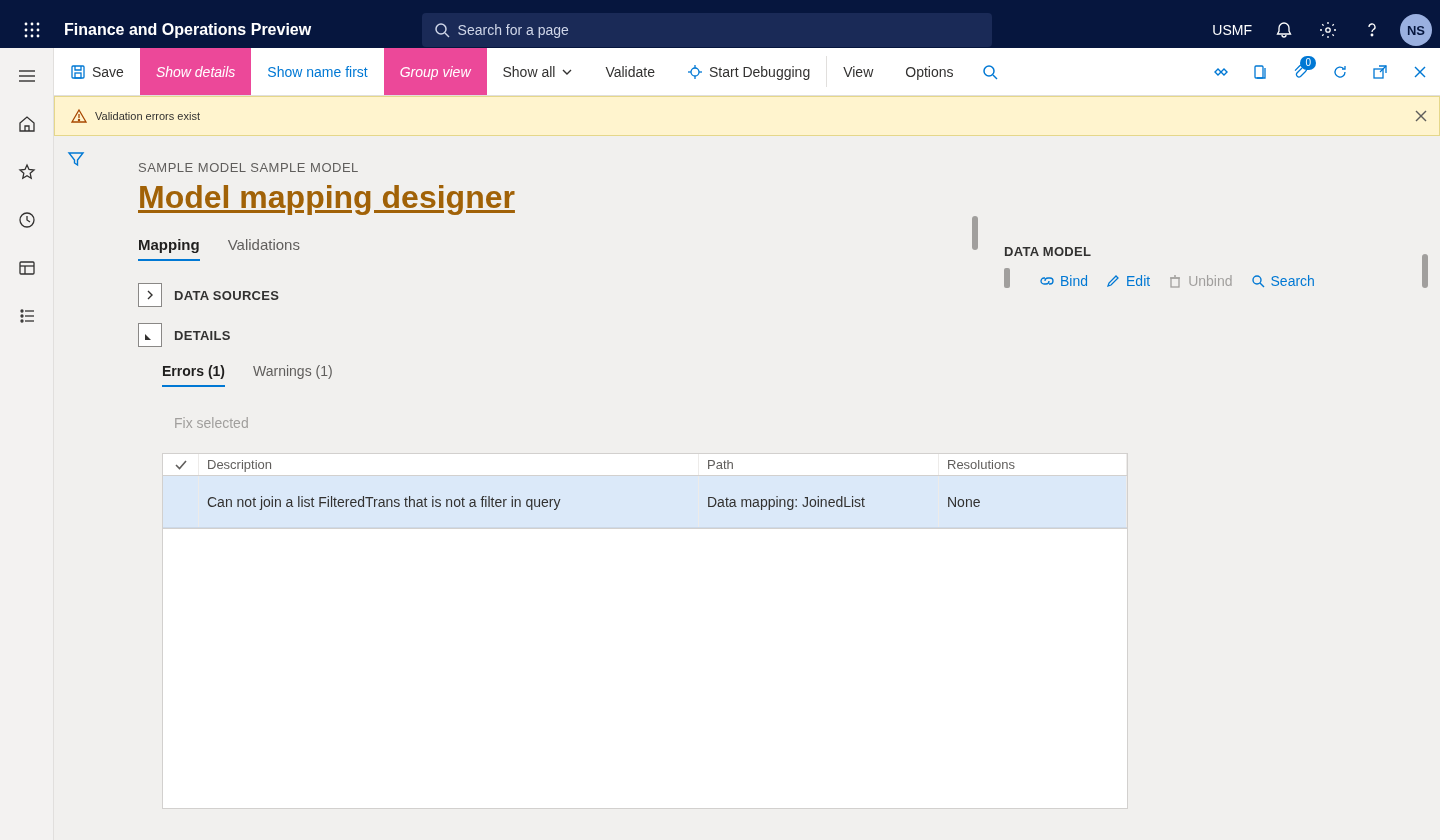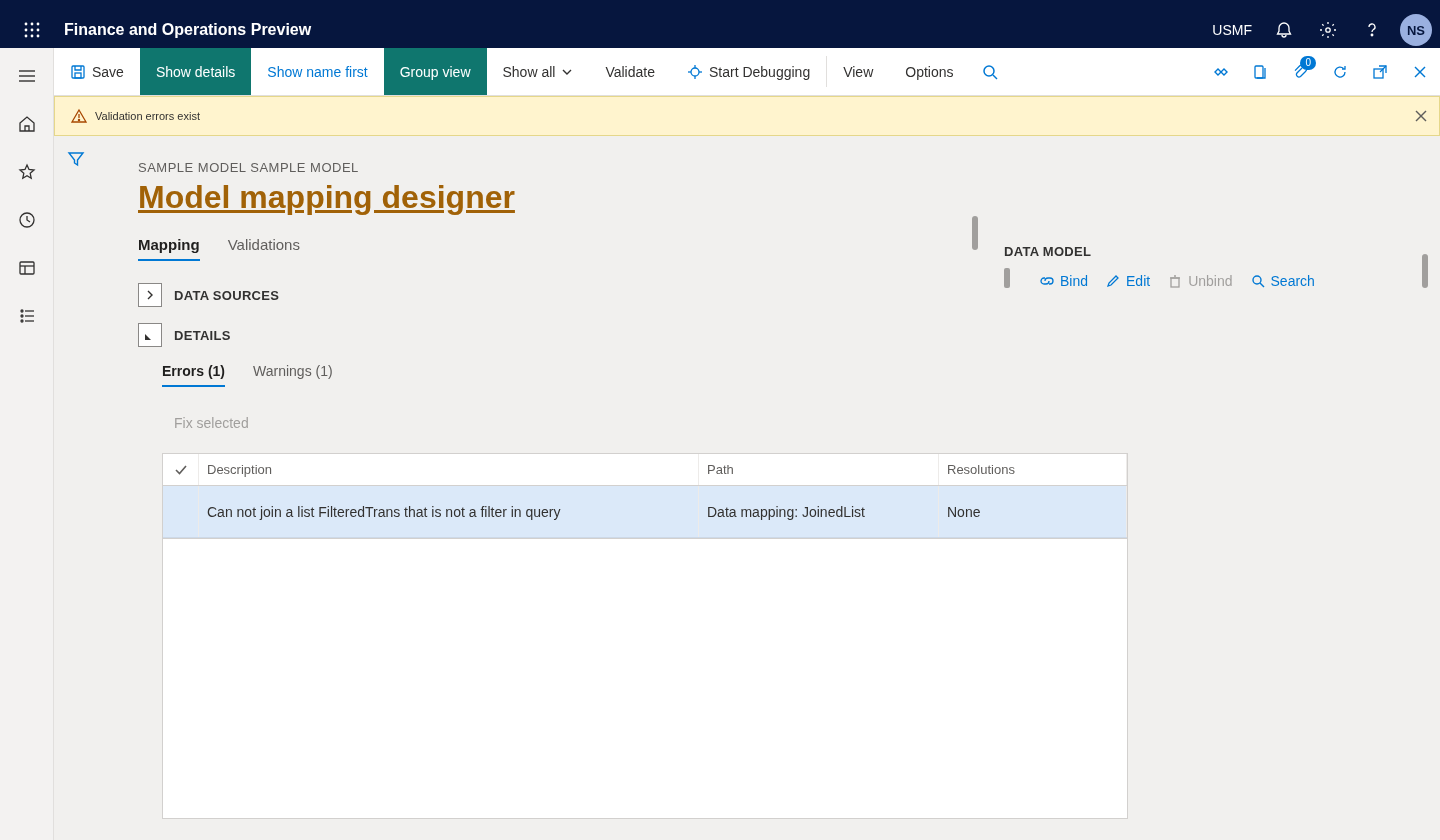--- a/index.html
+++ b/index.html
@@ -18,21 +18,21 @@
 .topbar .avatar { width: 32px; height: 32px; border-radius: 50%; background: #9ab0e0; color: #06163e; font-size: 13px; font-weight: 600; display: flex; align-items: center; justify-content: center; margin-left: 4px; }
 
 
 .leftrail { position: absolute; top: 48px; left: 0; width: 54px; height: calc(840px - 48px); background: #f3f2f1; border-right: 1px solid #e1dfdd; display: flex; flex-direction: column; align-items: center; padding-top: 8px; gap: 8px; }
 .leftrail .rail-btn { width: 40px; height: 40px; display: flex; align-items: center; justify-content: center; cursor: pointer; color: #323130; }
 
 
 .ribbon { position: absolute; top: 48px; left: 54px; right: 0; height: 48px; background: #fff; border-bottom: 1px solid #e1dfdd; display: flex; align-items: stretch; }
 .ribbon .ritem { display: flex; align-items: center; padding: 0 16px; font-size: 14px; color: #323130; cursor: pointer; position: relative; }
 .ribbon .ritem.icon-lead svg { margin-right: 6px; }
-.ribbon .ritem.active-filled { background: #0f766e; color: #fff; }
+.ribbon .ritem.active-filled { background: #ec4899; color: #fff; font-style: italic; }
 .ribbon .ritem.accent { color: #0078d4; justify-content: center; }
 .ribbon .divider { width: 1px; background: #e1dfdd; margin: 8px 0; }
 .ribbon .spacer { flex: 1; }
 .ribbon .ricon { width: 40px; display: flex; align-items: center; justify-content: center; cursor: pointer; color: #0078d4; }
 .ribbon .badge-wrap { position: relative; }
 .ribbon .badge { position: absolute; top: 8px; right: 4px; background: #0078d4; color: #fff; font-size: 10px; border-radius: 8px; padding: 0 5px; line-height: 14px; }
 
 
 .warnbar { position: absolute; top: 96px; left: 54px; right: 0; height: 40px; background: #fff4ce; border: 1px solid #e5d78a; display: flex; align-items: center; padding: 0 16px; font-size: 11px; color: #323130; }
 .warnbar .close { position: absolute; right: 12px; cursor: pointer; color: #605e5c; }
@@ -54,21 +54,21 @@
 .section-label { font-size: 13px; font-weight: 700; letter-spacing: .3px; color: #323130; }
 
 .subtabs { margin-top: 16px; margin-left: 24px; display: flex; gap: 28px; }
 .subtab { font-size: 14px; color: #605e5c; padding-bottom: 6px; cursor: pointer; }
 .subtab.active { color: #201f1e; font-weight: 600; border-bottom: 2px solid #0078d4; }
 
 .fix-link { margin-top: 28px; margin-left: 36px; font-size: 14px; color: #a19f9d; cursor: default; }
 
 .table-wrap { margin: 22px 24px 0 24px; background: #fff; border: 1px solid #d2d0ce; }
 .thead, .trow { display: grid; grid-template-columns: 36px 500px 240px 1fr; }
-.thead { border-bottom: 1px solid #d2d0ce; height: 32px; }
+.thead { border-bottom: 1px solid #d2d0ce; height: 22px; }
 .thead .th { display: flex; align-items: center; padding: 0 8px; font-size: 13px; color: #605e5c; border-right: 1px solid #edebe9; }
 .thead .th.check { justify-content: center; }
 .trow { min-height: 52px; background: #dbe9f9; border-bottom: 1px solid #cdd9e8; }
 .trow .td { display: flex; align-items: center; padding: 0 8px; font-size: 14px; color: #323130; border-right: 1px solid #edebe9; }
 .table-empty { height: 280px; background: #fff; }
 
 
 .datamodel { position: absolute; top: 80px; right: 20px; width: 416px; }
 .splitbar-l { position: absolute; left: -32px; top: 0; width: 6px; height: 34px; background: #a19f9d; border-radius: 3px; }
 .splitbar-r { position: absolute; right: -8px; top: 38px; width: 6px; height: 34px; background: #a19f9d; border-radius: 3px; }
@@ -94,20 +94,27 @@
         <circle cx="14" cy="2" r="1.4"></circle>
         <circle cx="2" cy="8" r="1.4"></circle>
         <circle cx="8" cy="8" r="1.4"></circle>
         <circle cx="14" cy="8" r="1.4"></circle>
         <circle cx="2" cy="14" r="1.4"></circle>
         <circle cx="8" cy="14" r="1.4"></circle>
         <circle cx="14" cy="14" r="1.4"></circle>
       </svg>
   </div>
   <div class="app-title">Finance and Operations Preview</div>
+  <div class="search-wrap">
+    <svg width="16" height="16" viewBox="0 0 16 16" fill="none" stroke="#cfd6e8" stroke-width="1.5">
+        <circle cx="7" cy="7" r="5"></circle>
+        <line x1="11" y1="11" x2="15" y2="15"></line>
+      </svg>
+    <input placeholder="Search for a page" style="">
+  </div>
   <div class="right">
     <div class="company">USMF</div>
     <div class="icon-btn">
       <svg width="18" height="18" viewBox="0 0 18 18" fill="none" stroke="#fff" stroke-width="1.3">
           <path d="M9 2a5 5 0 0 0-5 5v3l-1.5 3h13L14 10V7a5 5 0 0 0-5-5z"></path>
           <path d="M7 14a2 2 0 0 0 4 0"></path>
         </svg>
     </div>
     <div class="icon-btn">
       <svg width="18" height="18" viewBox="0 0 18 18" fill="none" stroke="#fff" stroke-width="1.3">

